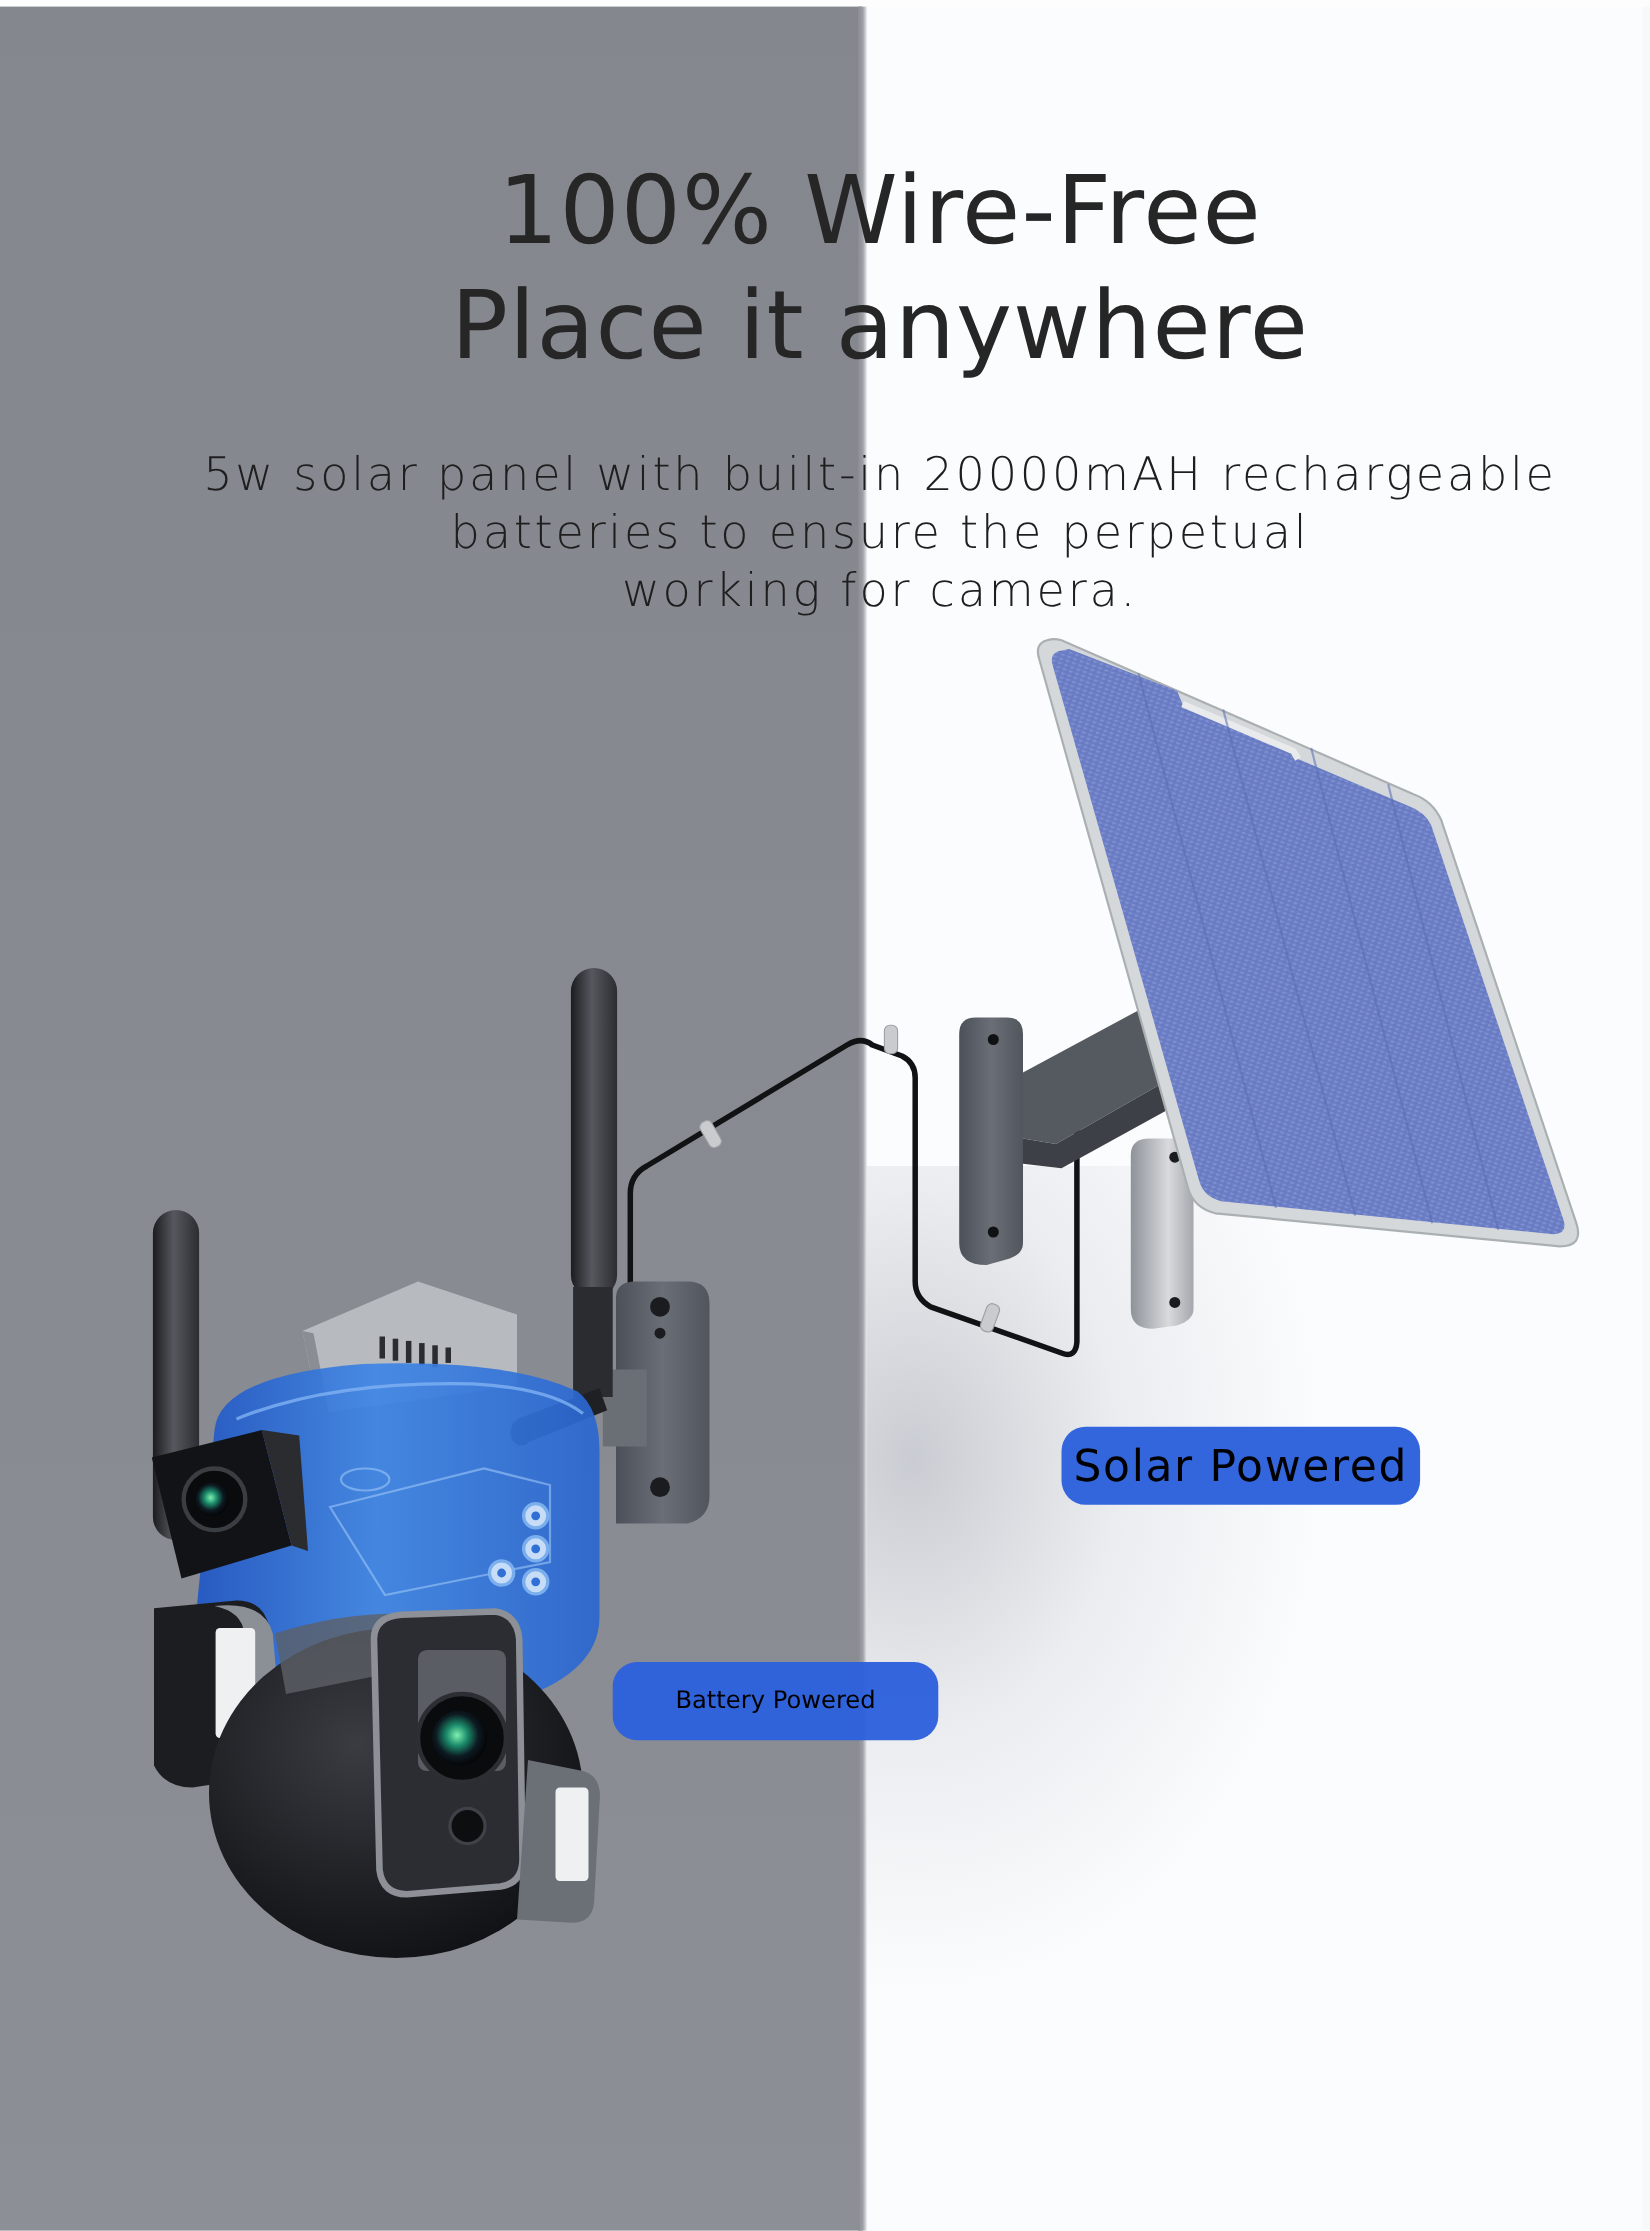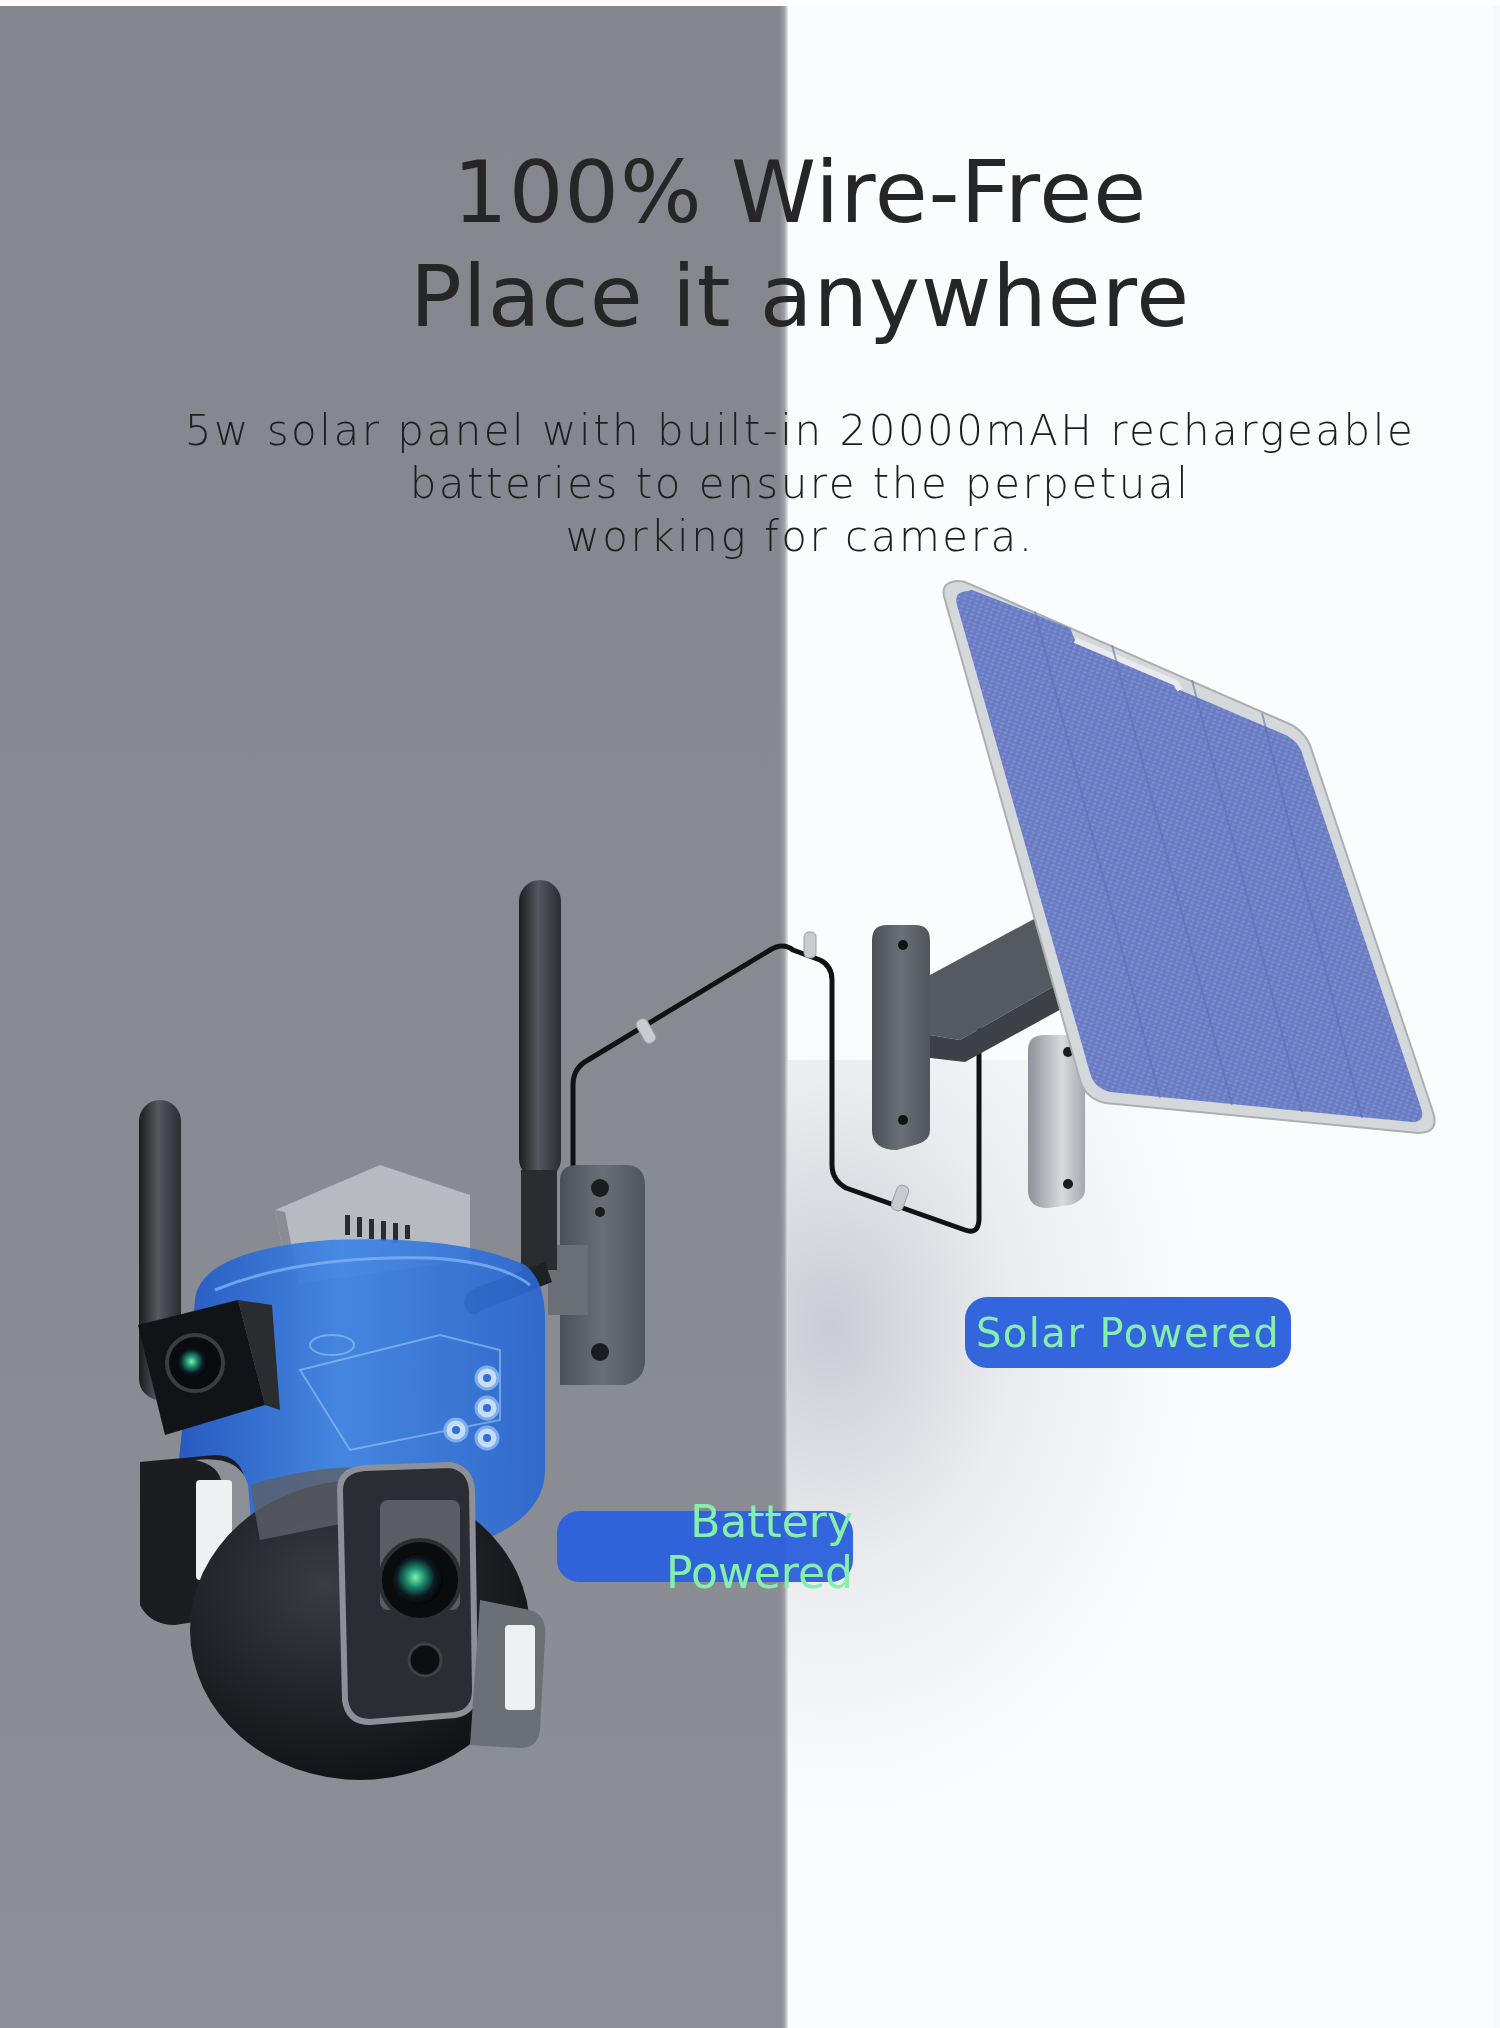--- a/index.html
+++ b/index.html
@@ -14,24 +14,24 @@
   .shadow-right { position: absolute; left: 788px; top: 1060px; width: 420px; height: 760px;
     background: radial-gradient(ellipse at 10% 35%, rgba(120,126,140,0.38) 0%, rgba(160,165,178,0.18) 35%, rgba(251,252,253,0) 70%); }
 
   .title { position: absolute; left: 0; top: 140px; width: 1600px; text-align: center; color: #262626;
     font-family: "DejaVu Sans", sans-serif; font-size: 86px; line-height: 104px; font-weight: 500; letter-spacing: 1px; }
   .title .line { display: block; }
   .subtitle { position: absolute; left: 0; top: 404px; width: 1600px; text-align: center; color: #1e1e1e;
     font-family: "DejaVu Sans", sans-serif; font-size: 42px; line-height: 53px; font-weight: 300; letter-spacing: 2.5px; }
   .subtitle .line { display: block; }
 
-  .badge { position: absolute; background: #3366dd; color: #86efac; border-radius: 22px;
-    font-family: "DejaVu Sans", sans-serif; display: flex; align-items: center; justify-content: center; text-align: right; }
+  .badge { position: absolute; background: #3366dd; color: #000000; border-radius: 22px;
+    font-family: "DejaVu Sans", sans-serif; display: flex; align-items: center; justify-content: center; }
   .badge-solar { left: 965px; top: 1297px; width: 326px; height: 71px; font-size: 40px; letter-spacing: 1.5px; }
-  .badge-battery { left: 557px; top: 1511px; width: 296px; height: 71px; font-size: 44px; letter-spacing: 0px; background: rgba(45,96,220,0.96); }
+  .badge-battery { left: 557px; top: 1511px; width: 296px; height: 71px; font-size: 22px; letter-spacing: 0px; background: rgba(45,96,220,0.96); }
 
   svg.scene { position: absolute; left: 0; top: 0; }
 </style>
 </head>
 <body>
 
 <div class="top-strip"></div>
 <div class="wall-left"></div>
 <div class="wall-right"></div>
 <div class="wall-edge"></div>

